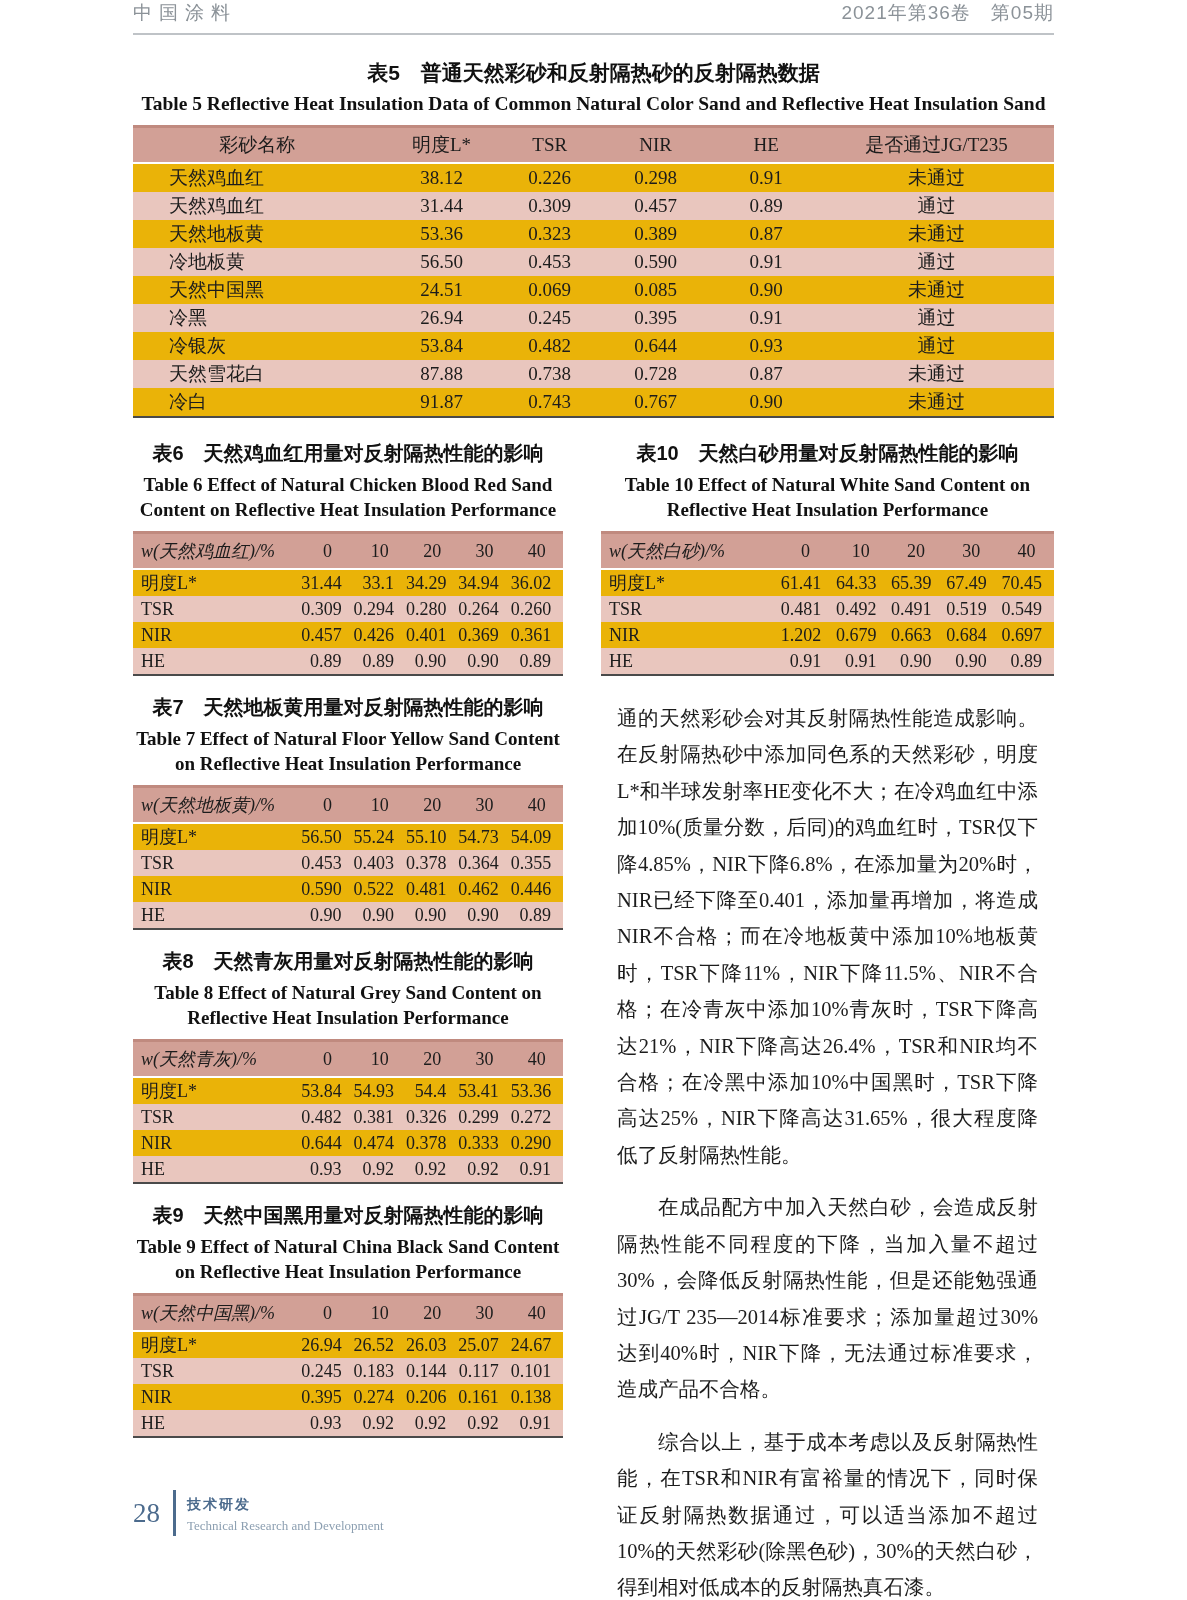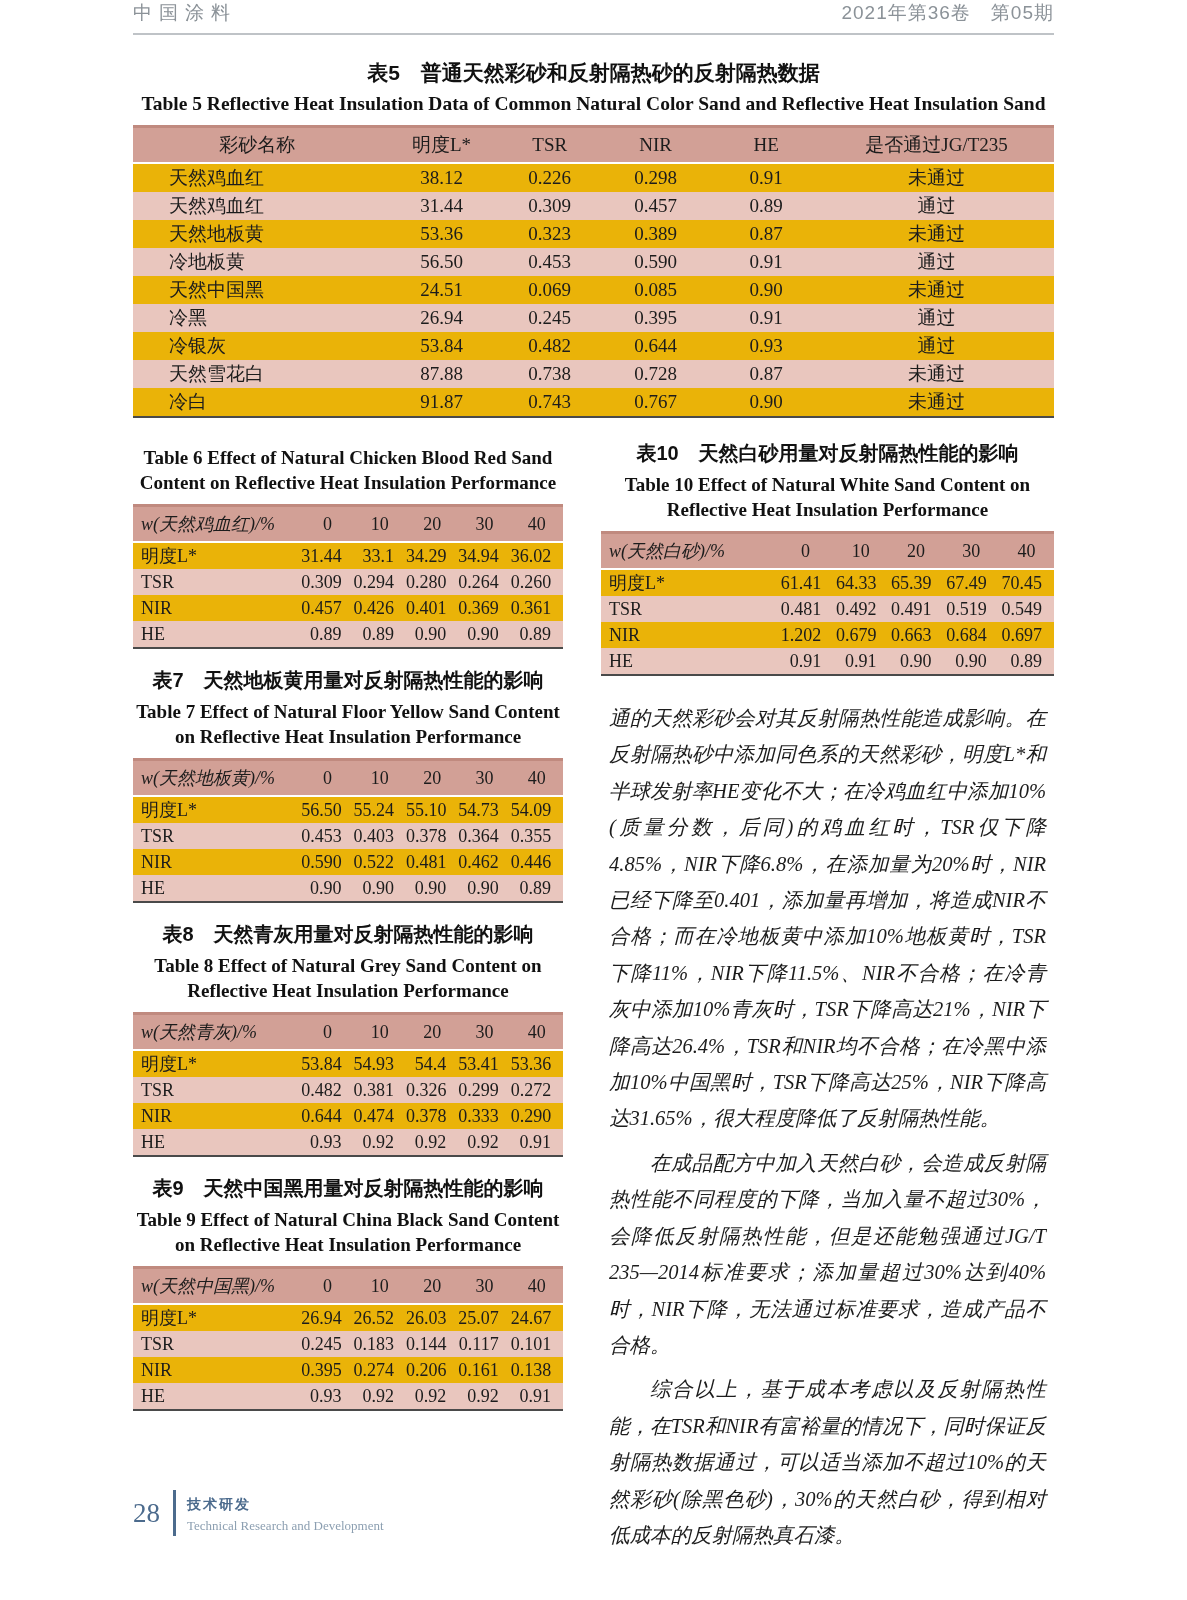--- a/index.html
+++ b/index.html
@@ -73,21 +73,21 @@
   table.tsmall td:first-child{text-align:left;padding-left:8px;padding-right:0;}
 
   
   .columns{display:flex;gap:38px;margin-top:22px;}
   .col-left{width:430px;flex:0 0 430px;}
   .col-right{width:453px;flex:0 0 453px;}
   .tbl-block{margin-bottom:18px;}
 
   
   .bodytext{margin-top:24px;font-size:20.5px;line-height:36.4px;text-align:justify;}
-  .bodytext p{margin:8px;text-indent:2em;font-style:italic;}
+  .bodytext p{margin:16px;text-indent:2em;}
   .bodytext p.noindent{text-indent:0;}
 
   
   .page-footer{
     position:absolute;left:133px;top:1490px;
     display:flex;align-items:center;
     font-family:"Liberation Serif","DejaVu Serif",serif;
   }
   .pagenum{font-size:27px;color:var(--footer-accent);}
   .footer-bar{width:3px;height:46px;background:var(--footer-accent);margin:0 11px 0 13px;}
@@ -198,20 +198,21 @@
               <td>未通过</td>
             </tr>
           </tbody>
         </table>
     </section>
 
     <div class="columns">
 
       <div class="col-left">
         <section class="tbl-block">
+          <div class="tbl-title-zh">表6　天然鸡血红用量对反射隔热性能的影响</div>
           <div class="tbl-title-en">Table 6   Effect of Natural Chicken Blood Red Sand Content on Reflective Heat Insulation Performance</div>
           <table class="paper-table tsmall">
               <thead>
                 <tr>
                   <th>w(天然鸡血红)/%</th>
                   <th>0</th>
                   <th>10</th>
                   <th>20</th>
                   <th>30</th>
                   <th>40</th>

